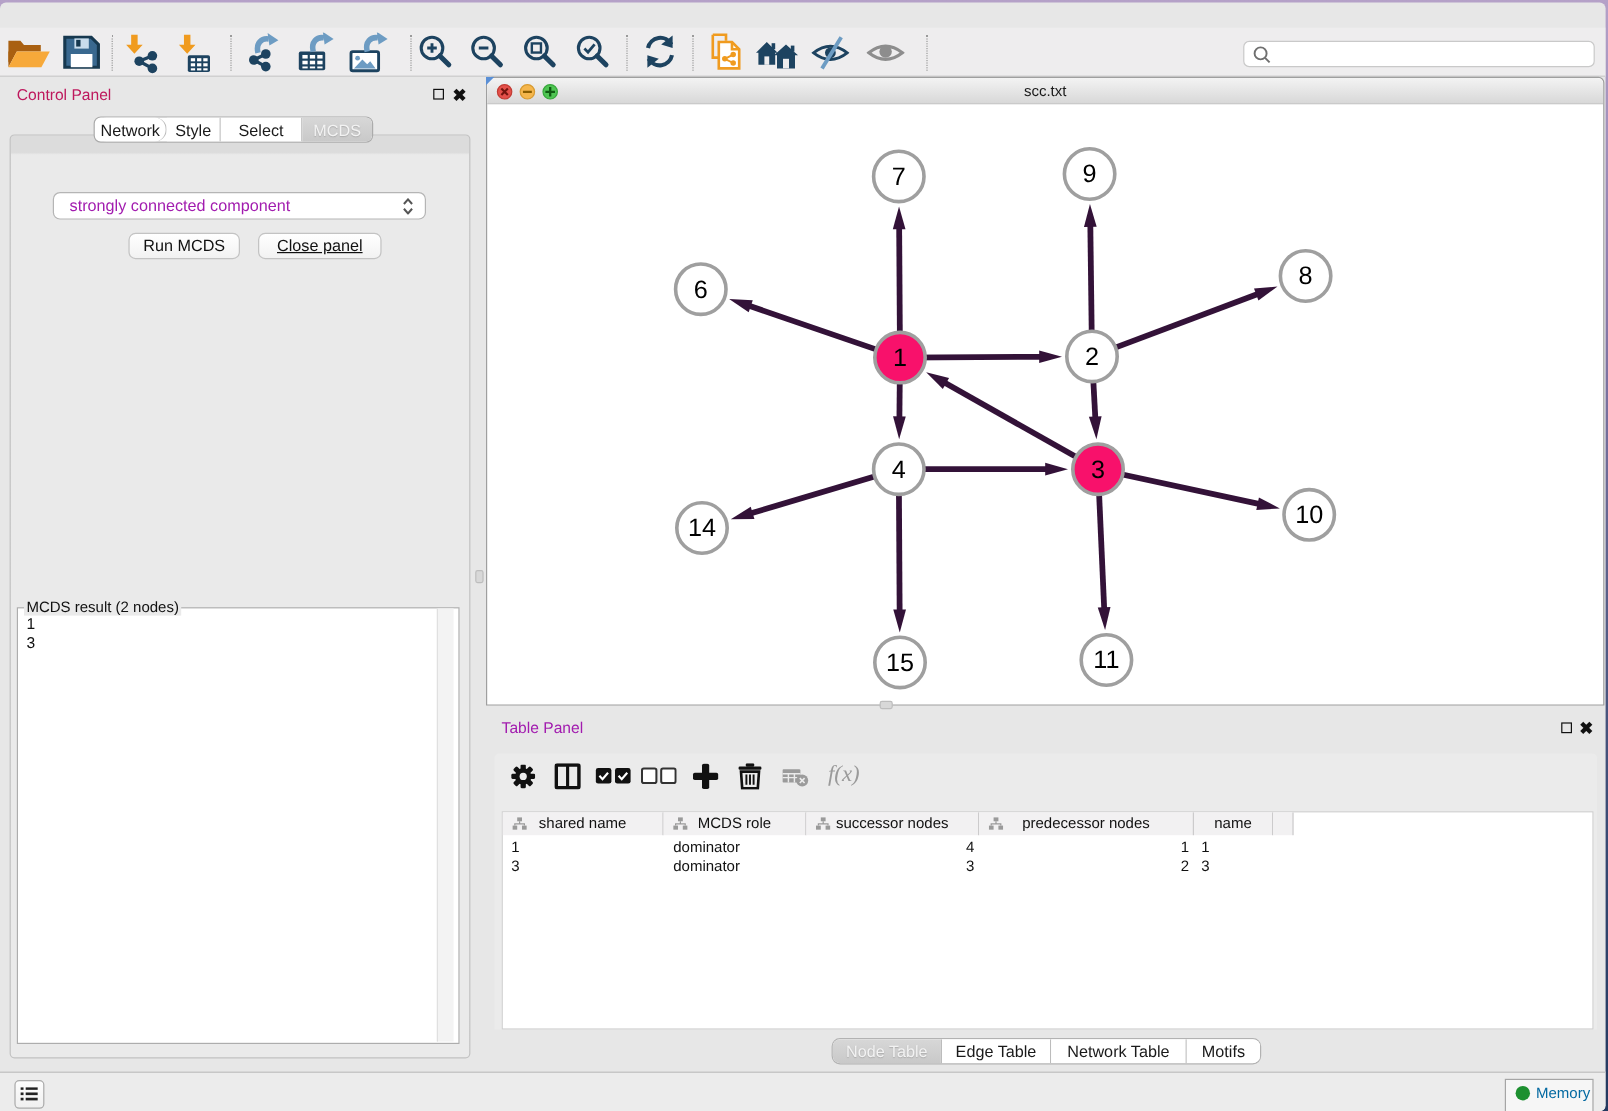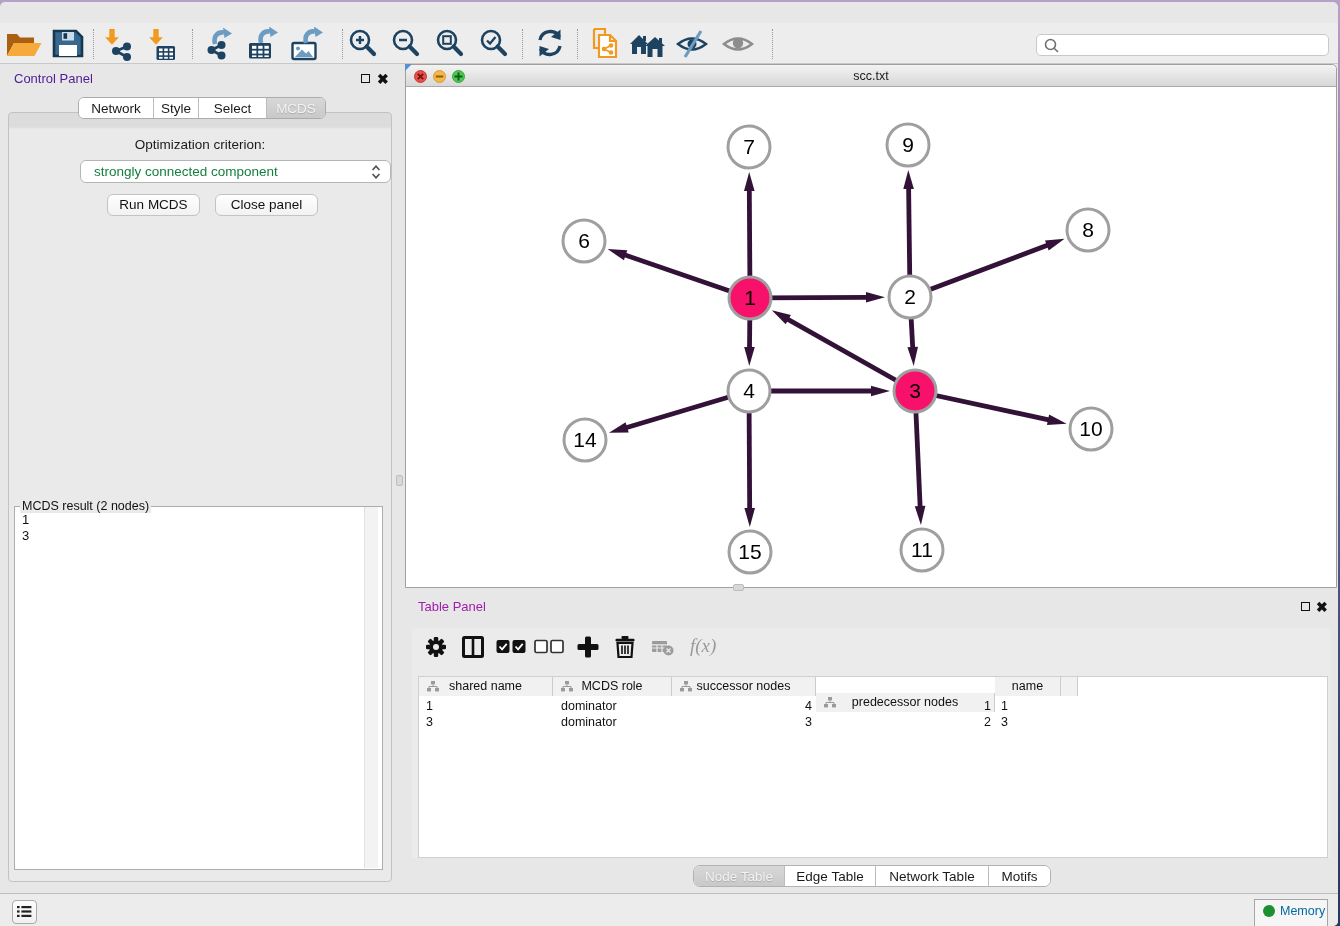--- a/index.html
+++ b/index.html
@@ -17,30 +17,30 @@
 
 #titlebar { position:absolute; left:0; top:0; width:1338px; height:21px; background:#f5f5f5; }
 .tl { position:absolute; top:5px; width:13px; height:13px; border-radius:50%; background:#dcdcdc; border:1px solid #c6c6c6; }
 #wtitle { position:absolute; top:3px; left:0; width:1338px; text-align:center; font-size:13px; color:#b4b4b4; }
 
 #toolbar { position:absolute; left:0; top:21px; width:1338px; height:41px; background:#eeedee; border-bottom:1px solid #c9c9c9; }
 .sep { position:absolute; top:6px; height:30px; width:0; border-left:1px dotted #9a9a9a; }
 .tbi { position:absolute; top:5px; }
 #searchbox { position:absolute; left:1036px; top:11px; width:293px; height:22px; background:#fff; border:1px solid #c9c9c9; border-radius:5px; }
 
-#cpTitle { position:absolute; left:14px; top:69px; font-size:13px; color:#4c1d95; }
+#cpTitle { position:absolute; left:14px; top:69px; font-size:13px; color:#be185d; }
 .floatbtn { position:absolute; width:9px; height:9px; border:1.5px solid #111; }
 .closex { position:absolute; font-size:14px; font-weight:bold; color:#111; line-height:12px; }
 #tabs { position:absolute; left:78px; top:95px; height:22px; display:flex; border:1px solid #ababab; border-radius:6px; overflow:hidden; background:#fff; z-index:5; }
 .tabseg { height:100%; font-size:13.5px; color:#1a1a1a; display:flex; align-items:center; justify-content:center; border-right:1px solid #bcbcbc; background:#fff; }
 .tabseg:last-child { border-right:none; }
 .tabsel { background:linear-gradient(#d7d7d7,#c9c9c9); color:#f3f3f3; text-shadow:0 1px 1px #aaa; }
 #tabpane { position:absolute; left:8px; top:110px; width:384px; height:770px; border:1px solid #c2c2c2; border-radius:4px; background:linear-gradient(#dcdcdc 0px,#dcdcdc 14px,#eaeaea 16px,#eaeaea 100%); }
 #optlabel { position:absolute; left:0; top:135px; width:400px; text-align:center; font-size:13.5px; color:#1a1a1a; }
-#combo { position:absolute; left:44px; top:158px; width:311px; height:23px; background:#fff; border:1px solid #b5b5b5; border-radius:6px; font-size:13.5px; color:#15803d; line-height:21px; padding-left:13px;margin-left:36px; }
+#combo { position:absolute; left:44px; top:158px; width:311px; height:23px; background:#fff; border:1px solid #b5b5b5; border-radius:6px; font-size:13.5px; color:#a21caf; line-height:21px; padding-left:13px; }
 .btn { position:absolute; top:192px; height:22px; background:linear-gradient(#ffffff,#f2f2f2); border:1px solid #c3c3c3; border-radius:6px; font-size:13.5px; color:#111; text-align:center; line-height:20px;margin-left:12px; }
 #fieldset { position:absolute; left:14px; top:504px; width:369px; height:364px; background:#fff; border:1px solid #adadad; }
 #fslegend { position:absolute; left:20px; top:497px; font-size:12.5px; color:#111; background:#eaeaea; padding:0 2px; }
 #fsscroll { position:absolute; left:364px; top:505px; width:14px; height:361px; background:#f3f3f3; border-left:1px solid #e0e0e0; }
 
 #netwin { position:absolute; left:405px; top:62px; width:932px; height:524px; background:#fff; border:1px solid #9f9f9f; border-radius:5px 5px 0 0; }
 #nettitle { position:absolute; left:0; top:0; width:930px; height:22px; background:linear-gradient(#f3f3f3,#d8d8d8); border-bottom:1px solid #ababab; border-radius:5px 5px 0 0; }
 .mtl { position:absolute; top:4.5px; width:13px; height:13px; border-radius:50%; font-size:11px; font-weight:bold; text-align:center; line-height:13px; }
 #netname { position:absolute; top:4px; left:0; width:930px; text-align:center; font-size:12.5px; color:#1a1a1a; }
 
@@ -193,35 +193,34 @@
           <circle cx="8.5" cy="8.5" r="5" fill="none" stroke="#6f6f6f" stroke-width="1.6"></circle>
           <line x1="12.2" y1="12.2" x2="16" y2="16" stroke="#6f6f6f" stroke-width="1.6"></line>
         </svg>
       </div>
   </div>
 
   <div id="cpTitle">Control Panel</div>
   <div class="floatbtn" style="left:361px; top:72px;"></div>
   <div class="closex" style="left:377px; top:71px;">✖</div>
   <div id="tabs">
-    <div class="tabseg" style="width:75px;">Network</div>
+    <div class="tabseg" style="width:60px;border-radius:10px;">Network</div>
     <div class="tabseg" style="width:45px;">Style</div>
     <div class="tabseg" style="width:68px;">Select</div>
     <div class="tabseg tabsel" style="width:58px;">MCDS</div>
   </div>
   <div id="tabpane"></div>
-  <div id="optlabel">Optimization criterion:</div>
   <div id="combo">strongly connected component
     <svg width="10" height="14" style="position:absolute; right:9px; top:4px;" viewBox="0 0 10 14">
         <path d="M1.6 5 L5 1.2 L8.4 5" fill="none" stroke="#555" stroke-width="1.7"></path>
         <path d="M1.6 9 L5 12.8 L8.4 9" fill="none" stroke="#555" stroke-width="1.7"></path>
       </svg>
   </div>
   <div class="btn" style="left:95px; width:93px;">Run MCDS</div>
-  <div class="btn" style="left:203px; width:103px;">Close panel</div>
+  <div class="btn" style="left:203px; width:103px;text-decoration:underline;">Close panel</div>
   <div id="fieldset"></div>
   <div id="fslegend">MCDS result (2 nodes)</div>
   <div class="td" style="left:22px; top:510px; font-size:13px;">1</div>
   <div class="td" style="left:22px; top:526px; font-size:13px;">3</div>
   <div id="fsscroll"></div>
 
   <div id="netwin">
     <div id="nettitle">
       <div class="mtl" style="left:8px; background:#e5504a; border:1px solid #c23c34;">
           <svg width="11" height="11" viewBox="0 0 11 11" style="position:absolute;left:0;top:0">
@@ -372,21 +371,21 @@
           <path d="M6 3.4 V5.5 M2 7 V5.5 H10 V7" stroke="#9a9a9a" stroke-width="1" fill="none"></path>
         </svg>MCDS role</div>
 <div class="th" style="left:253px; width:144px;"><svg width="12" height="11" viewBox="0 0 12 11" style="position:absolute;left:8px;top:4px">
           <g fill="#9a9a9a">
             <rect x="4" y="0" width="4" height="3.4"></rect>
             <rect x="0" y="7" width="4" height="3.4"></rect>
             <rect x="8" y="7" width="4" height="3.4"></rect>
           </g>
           <path d="M6 3.4 V5.5 M2 7 V5.5 H10 V7" stroke="#9a9a9a" stroke-width="1" fill="none"></path>
         </svg>successor nodes</div>
-<div class="th" style="left:397px; width:179px;margin-top:16px;"><svg width="12" height="11" viewBox="0 0 12 11" style="position:absolute;left:8px;top:4px">
+<div class="th" style="left:397px; width:179px;"><svg width="12" height="11" viewBox="0 0 12 11" style="position:absolute;left:8px;top:4px">
           <g fill="#9a9a9a">
             <rect x="4" y="0" width="4" height="3.4"></rect>
             <rect x="0" y="7" width="4" height="3.4"></rect>
             <rect x="8" y="7" width="4" height="3.4"></rect>
           </g>
           <path d="M6 3.4 V5.5 M2 7 V5.5 H10 V7" stroke="#9a9a9a" stroke-width="1" fill="none"></path>
         </svg>predecessor nodes</div>
 <div class="th" style="left:576px; width:66px;">name</div>
 <div class="th" style="left:642px; width:17px;"></div>
     <div class="td" style="left:7px; top:21px;">1</div>

